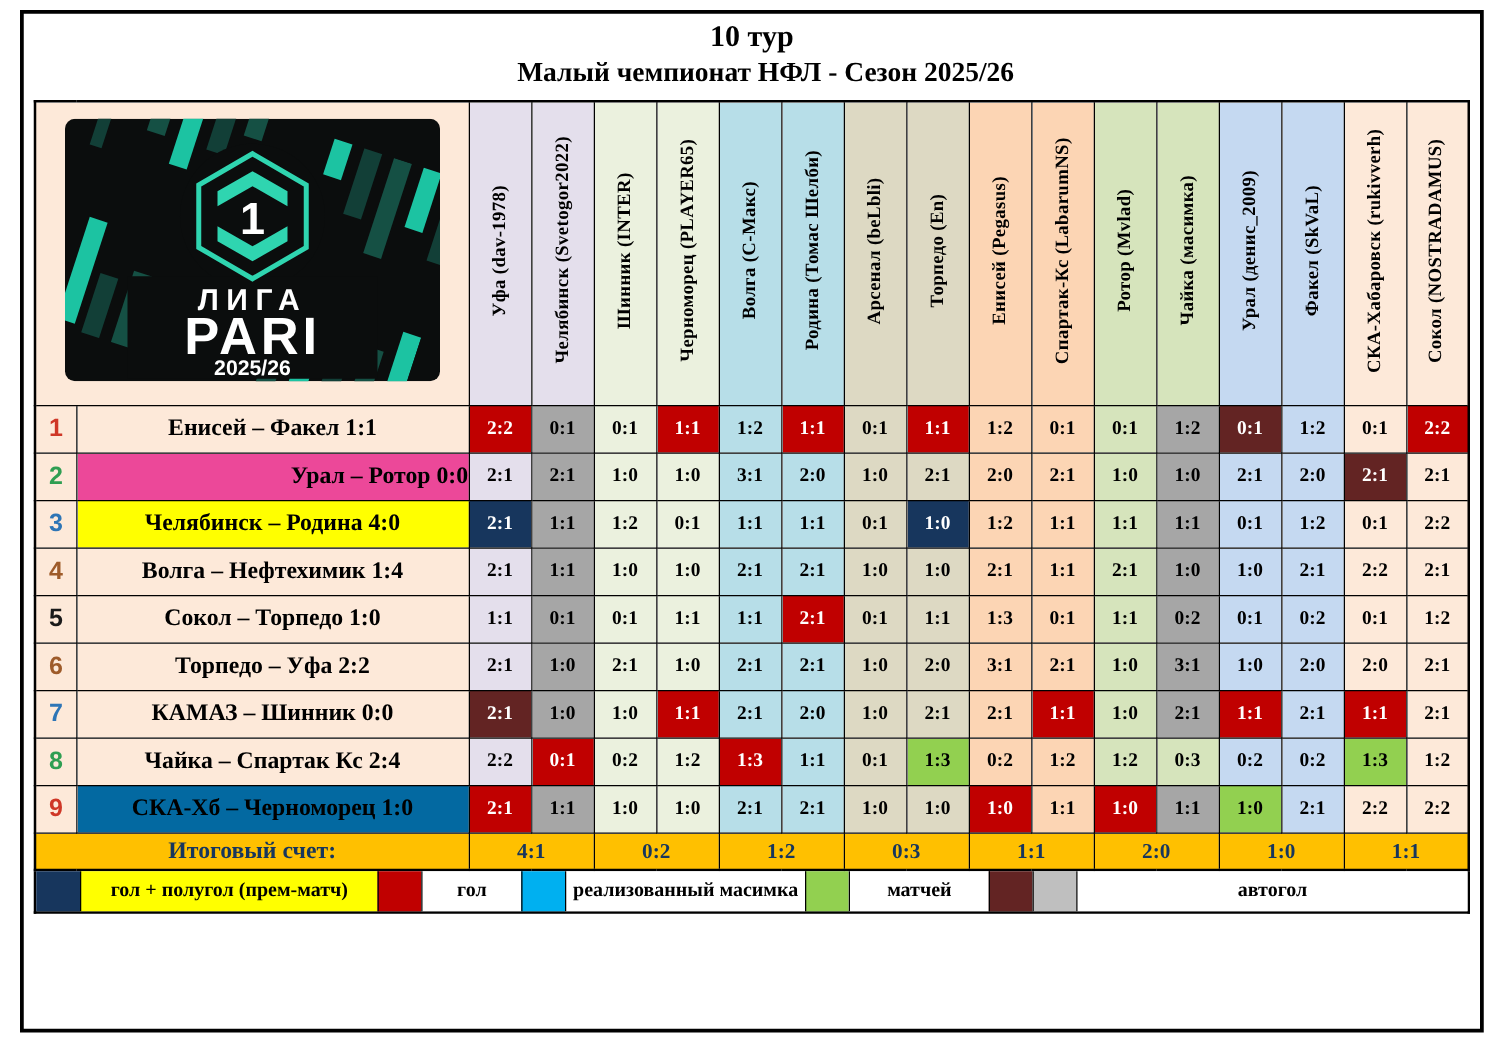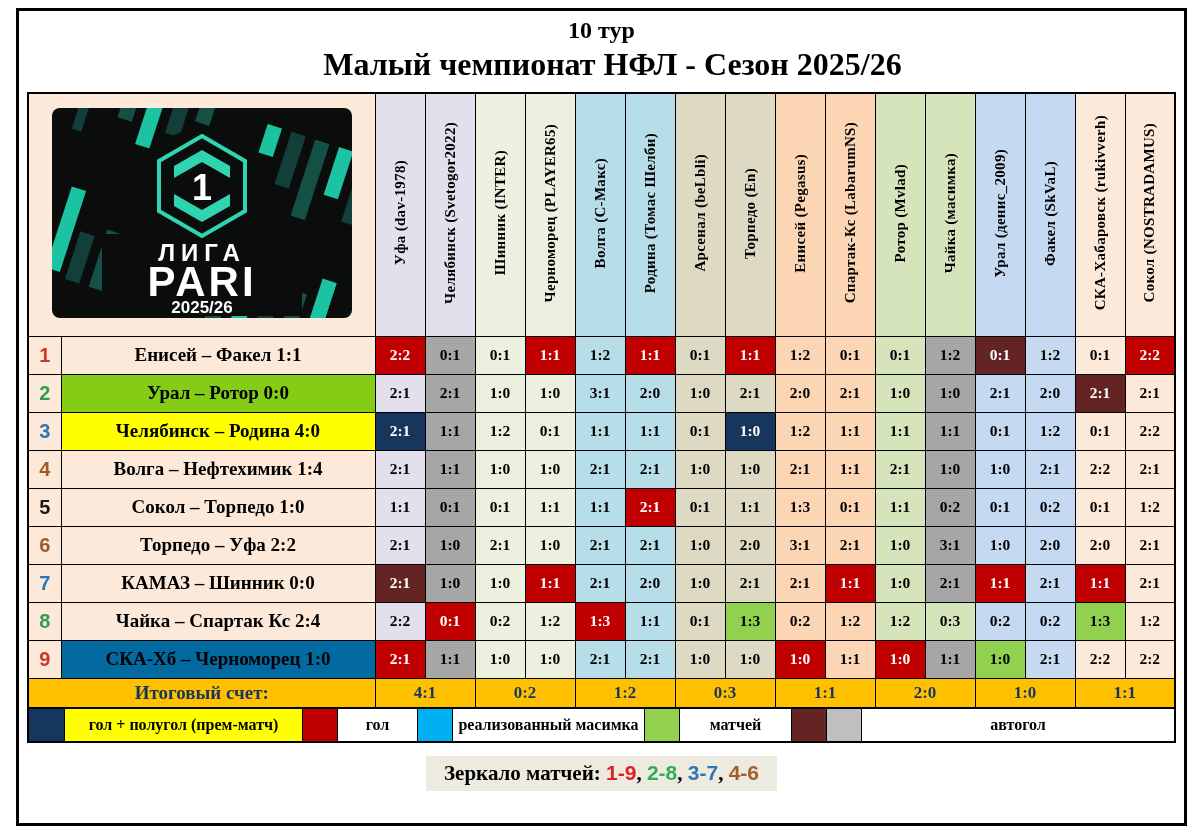--- a/index.html
+++ b/index.html
@@ -1,21 +1,21 @@
 <!DOCTYPE html>
 <html><head>
 <meta charset="utf-8">
 <style>
   html,body{margin:0;padding:0;}
   body{width:1203px;height:834px;background:#ffffff;position:relative;
        font-family:"Liberation Serif",serif;color:#000;}
   .frame{position:absolute;top:8px;left:16px;right:16px;bottom:8px;border:3px solid #000;overflow:hidden;}
   .title{text-align:center;font-weight:bold;margin-top:5px;line-height:1.22;}
   .title .l1{font-size:24px;}
-  .title .l2{font-size:32px;margin-left:22px;}
+  .title .l2{font-size:22px;margin-left:22px;}
   table{border-collapse:collapse;table-layout:fixed;margin:8px auto 0;width:1149px;border:2px solid #000;}
   td{border:1px solid #000;padding:0;overflow:hidden;}
   tr.header-row{height:243px;}
   td.logo-cell{background:#fde9d9;text-align:center;vertical-align:middle;}
   td.colhead{text-align:center;vertical-align:middle;}
   .vert{writing-mode:vertical-rl;transform:rotate(180deg);font-weight:bold;font-size:15px;
         white-space:nowrap;letter-spacing:.3px;}
   tr.data-row{height:38px;}
   td.num{text-align:center;font-family:"Liberation Sans",sans-serif;font-weight:bold;font-size:20px;background:#fde9d9;}
   td.match{text-align:center;font-weight:bold;font-size:19px;background:#fde9d9;white-space:nowrap;}
@@ -141,21 +141,21 @@
           <td class="cell" style="background: rgb(252, 213, 180); color: rgb(0, 0, 0);">0:1</td>
           <td class="cell" style="background: rgb(214, 228, 188); color: rgb(0, 0, 0);">0:1</td>
           <td class="cell" style="background: rgb(166, 166, 166); color: rgb(0, 0, 0);">1:2</td>
           <td class="cell" style="background: rgb(99, 36, 35); color: rgb(255, 255, 255);">0:1</td>
           <td class="cell" style="background: rgb(197, 217, 241); color: rgb(0, 0, 0);">1:2</td>
           <td class="cell" style="background: rgb(253, 233, 217); color: rgb(0, 0, 0);">0:1</td>
           <td class="cell" style="background: rgb(192, 0, 0); color: rgb(255, 255, 255);">2:2</td>
         </tr>
         <tr class="data-row">
           <td class="num" style="color: rgb(47, 158, 82);">2</td>
-          <td class="match" style="background: #84cc16;">Урал – Ротор  0:0</td>
+          <td class="match" style="background: #ec4899; text-align: right;">Урал – Ротор  0:0</td>
           <td class="cell" style="background: rgb(228, 223, 236); color: rgb(0, 0, 0);">2:1</td>
           <td class="cell" style="background: rgb(166, 166, 166); color: rgb(0, 0, 0);">2:1</td>
           <td class="cell" style="background: rgb(235, 241, 222); color: rgb(0, 0, 0);">1:0</td>
           <td class="cell" style="background: rgb(235, 241, 222); color: rgb(0, 0, 0);">1:0</td>
           <td class="cell" style="background: rgb(183, 222, 232); color: rgb(0, 0, 0);">3:1</td>
           <td class="cell" style="background: rgb(183, 222, 232); color: rgb(0, 0, 0);">2:0</td>
           <td class="cell" style="background: rgb(221, 217, 195); color: rgb(0, 0, 0);">1:0</td>
           <td class="cell" style="background: rgb(221, 217, 195); color: rgb(0, 0, 0);">2:1</td>
           <td class="cell" style="background: rgb(252, 213, 180); color: rgb(0, 0, 0);">2:0</td>
           <td class="cell" style="background: rgb(252, 213, 180); color: rgb(0, 0, 0);">2:1</td>
@@ -327,19 +327,13 @@
       <div class="lg-label" style="background: rgb(255, 255, 255); flex: 0 0 80px;">гол</div>
       <div class="lg-swatch" style="background: rgb(0, 176, 240);"></div>
       <div class="lg-label" style="background: rgb(255, 255, 255); flex: 0 0 192px;">реализованный  масимка</div>
       <div class="lg-swatch" style="background: rgb(146, 208, 80);"></div>
       <div class="lg-label" style="background: rgb(255, 255, 255); flex: 0 0 112px;">матчей</div>
       <div class="lg-swatch" style="background: rgb(99, 36, 35);"></div>
       <div class="lg-swatch" style="background: rgb(191, 191, 191);"></div>
       <div class="lg-label" style="background: rgb(255, 255, 255); flex: 1 1 0%;">автогол</div>
     </div>
 
-  <div class="mirror-wrap">
-    <div class="mirror">
-      <span>Зеркало матчей:</span>
-      <span id="mirror-pairs"> <span class="pair" style="color: rgb(224, 31, 31);">1-9</span>, <span class="pair" style="color: rgb(47, 174, 87);">2-8</span>, <span class="pair" style="color: rgb(46, 117, 182);">3-7</span>, <span class="pair" style="color: rgb(162, 97, 42);">4-6</span></span>
-    </div>
-  </div>
 </div>
 
 </body></html>

